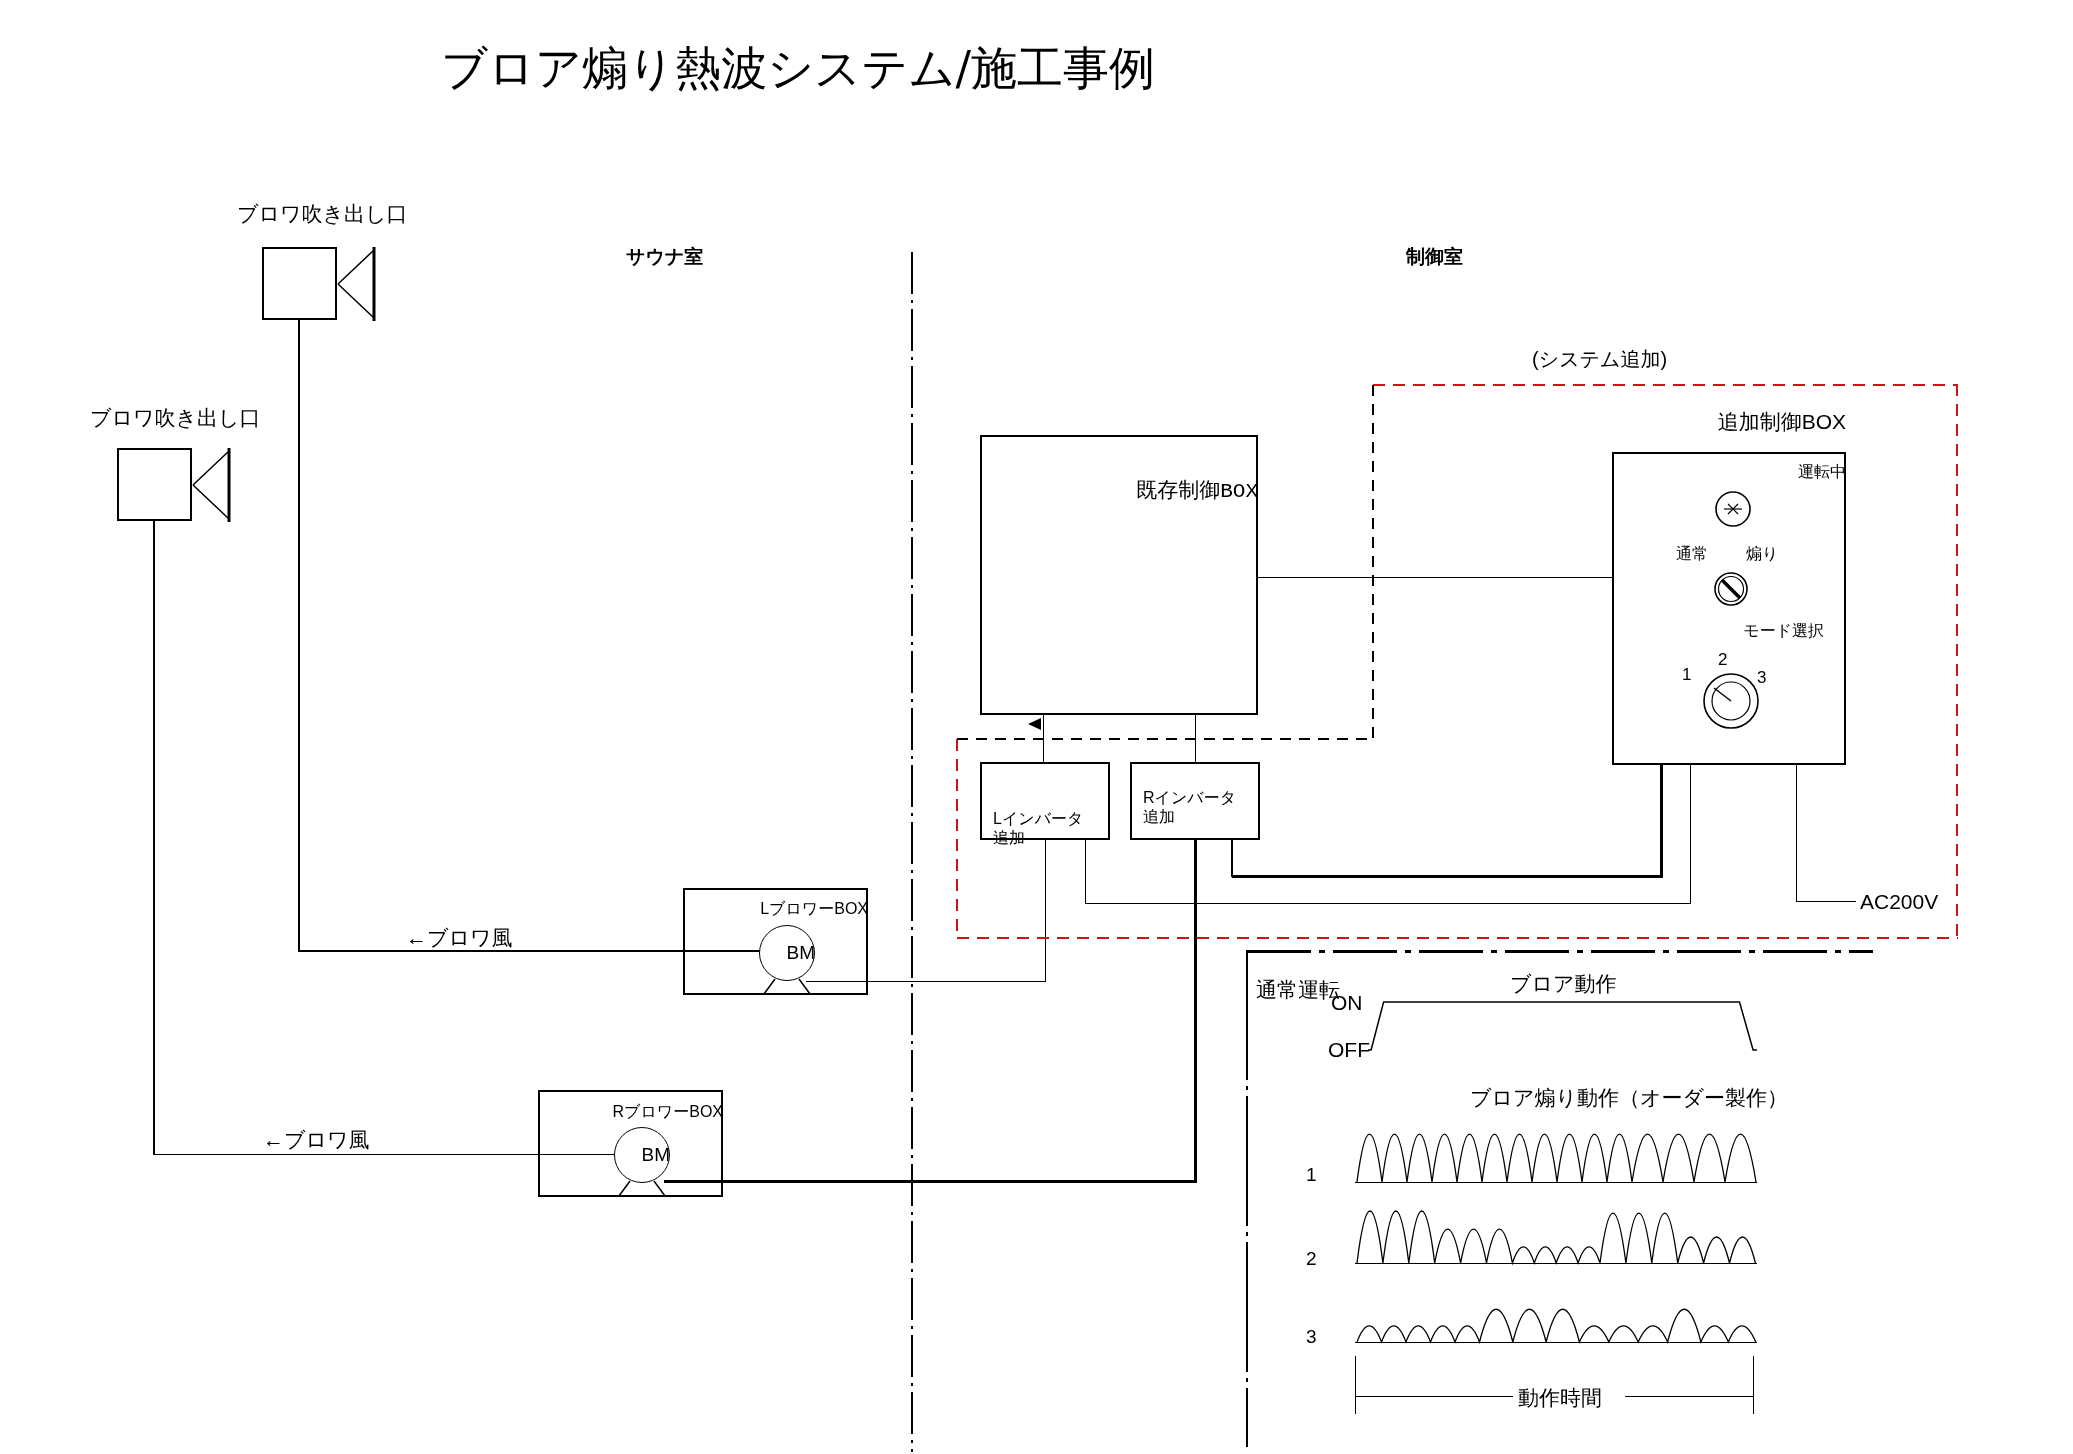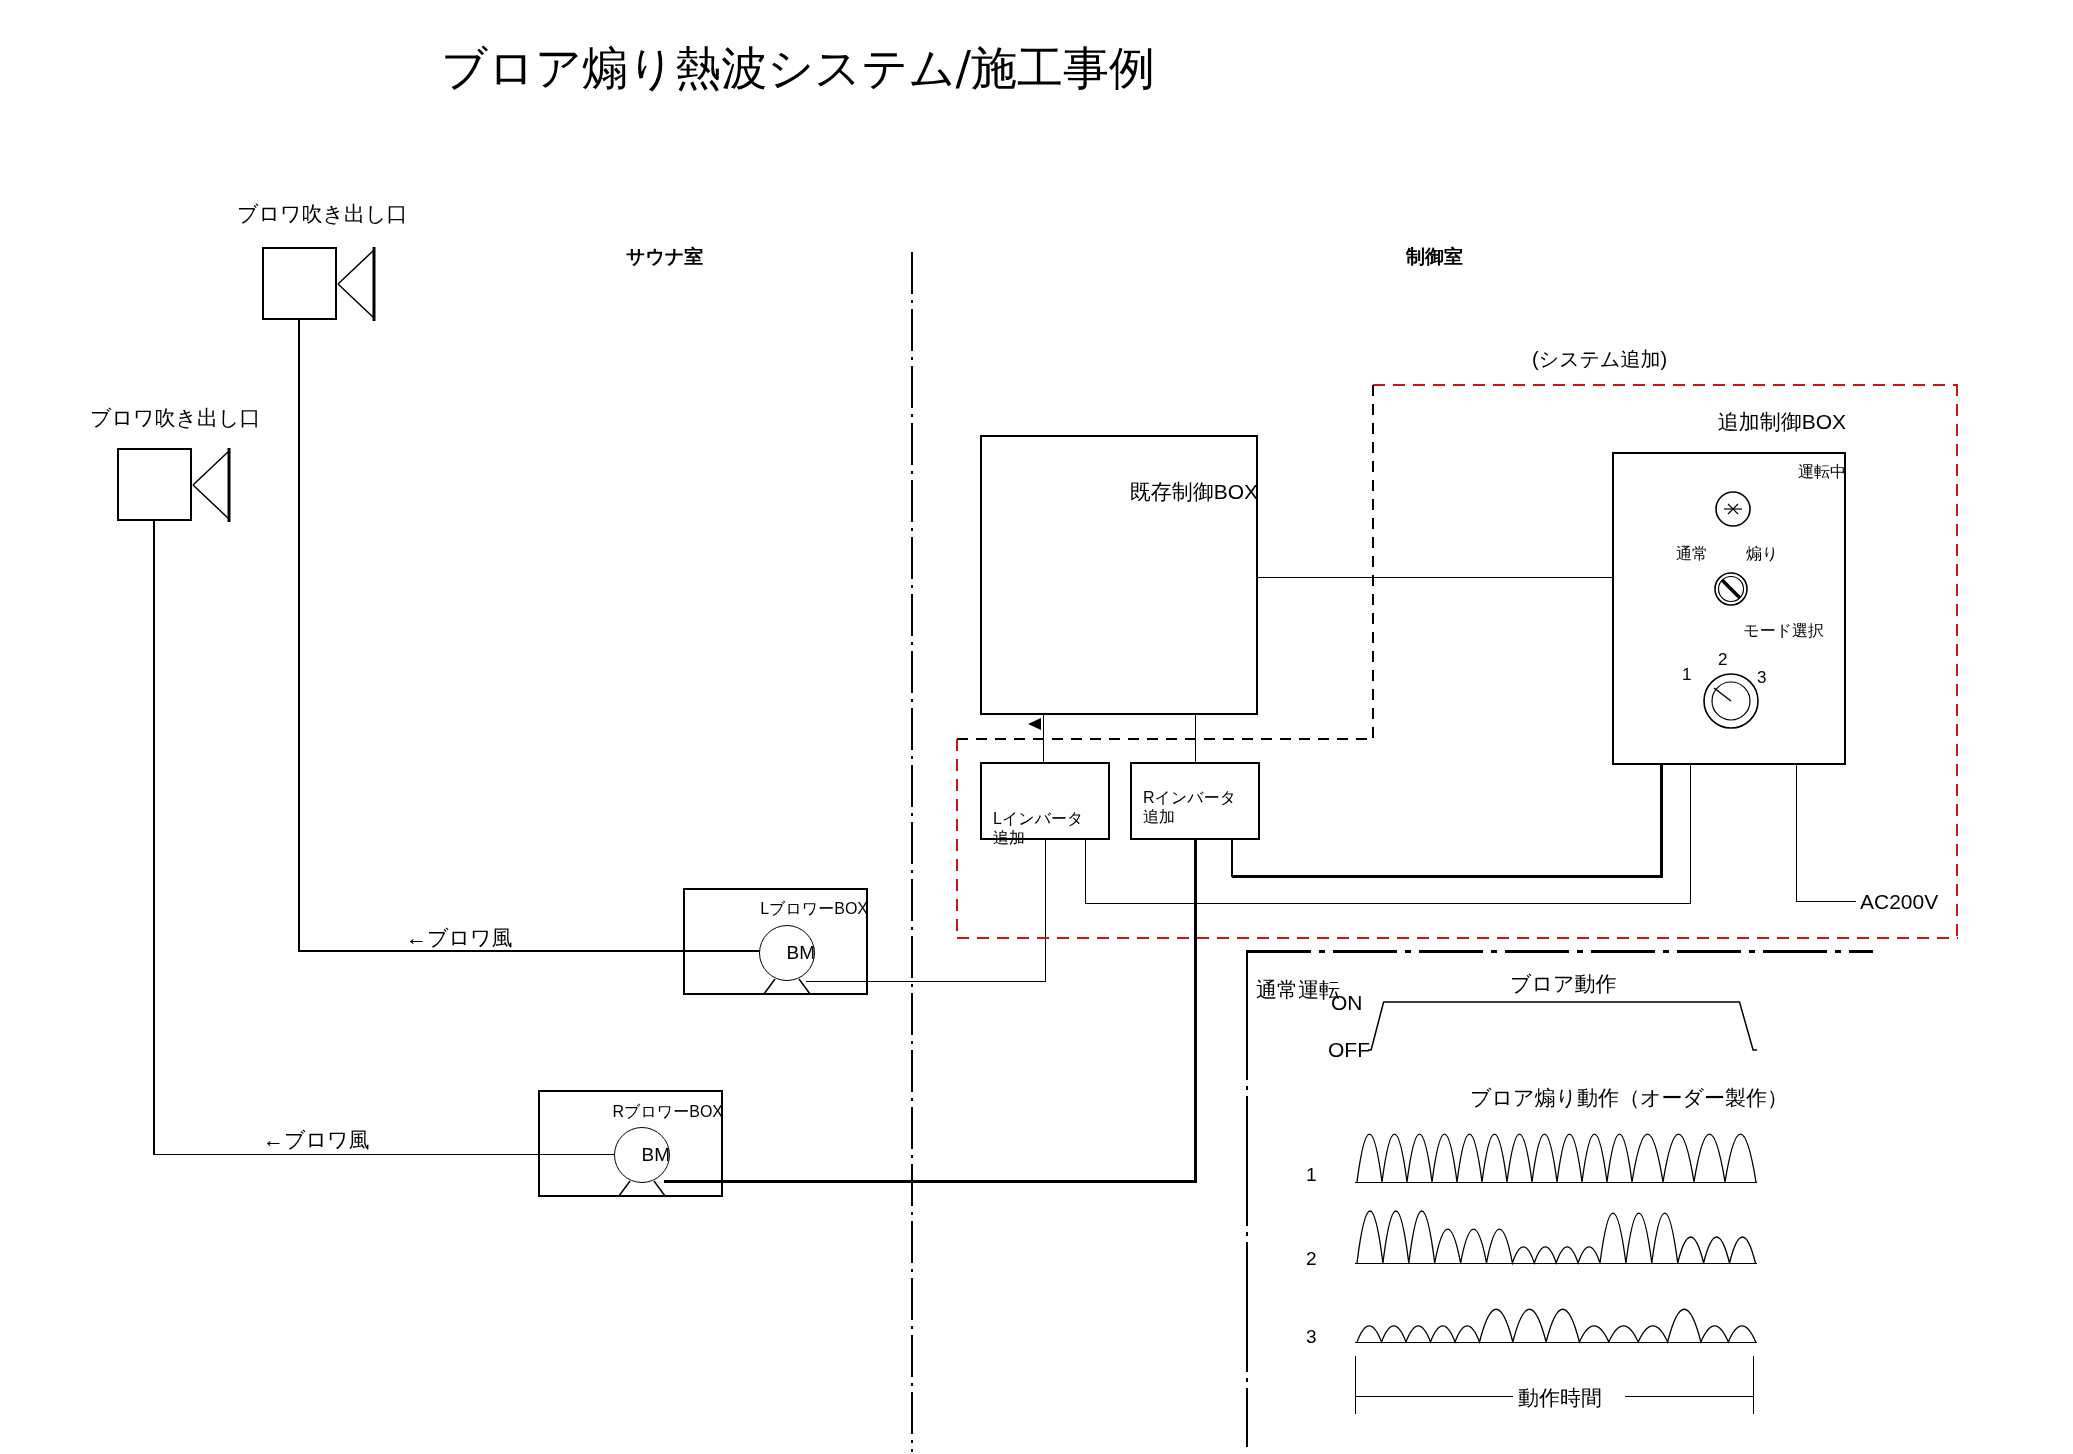--- a/index.html
+++ b/index.html
@@ -58,21 +58,21 @@
   <div class="lbl ctr" style="left:538px;top:1103px;width:185px;font-size:16px;">RブロワーBOX</div>
   <div class="box circle" style="left:614px;top:1127px;width:56px;height:56px;border-width:1.5px;"></div>
   <div class="lbl ctr" style="left:614px;top:1144px;width:56px;font-size:19px;">BM</div>
 
   <div class="ln" style="left:806px;top:981px;width:240px;height:1px;"></div>
   <div class="ln" style="left:1045px;top:840px;width:1px;height:142px;"></div>
   <div class="ln" style="left:664px;top:1180px;width:533px;height:3px;"></div>
   <div class="ln" style="left:1194px;top:840px;width:3px;height:343px;"></div>
 
   <div class="box thickbox" style="left:980px;top:435px;width:278px;height:280px;"></div>
-  <div class="lbl ctr" style="left:980px;top:480px;width:278px;">既存制御BOX</div>
+  <div class="lbl ctr" style="left:980px;top:480px;width:278px;font-family:Liberation Mono, monospace;">既存制御BOX</div>
   <div class="ln" style="left:1258px;top:577px;width:354px;height:1px;"></div>
   <div class="ln" style="left:1043px;top:715px;width:1px;height:47px;"></div>
   <div class="ln" style="left:1195px;top:715px;width:1px;height:47px;"></div>
 
   <div class="lbl" style="left:1532px;top:348px;font-size:20px;">(システム追加)</div>
   <div class="rdash-h" style="left:1373px;top:384px;width:585px;"></div>
   <div class="rdash-v" style="left:1956px;top:384px;height:555px;"></div>
   <div class="rdash-h" style="left:957px;top:937px;width:1001px;"></div>
   <div class="rdash-v" style="left:956px;top:739px;height:200px;"></div>
   <div class="dash-h" style="left:957px;top:738px;width:417px;"></div>

